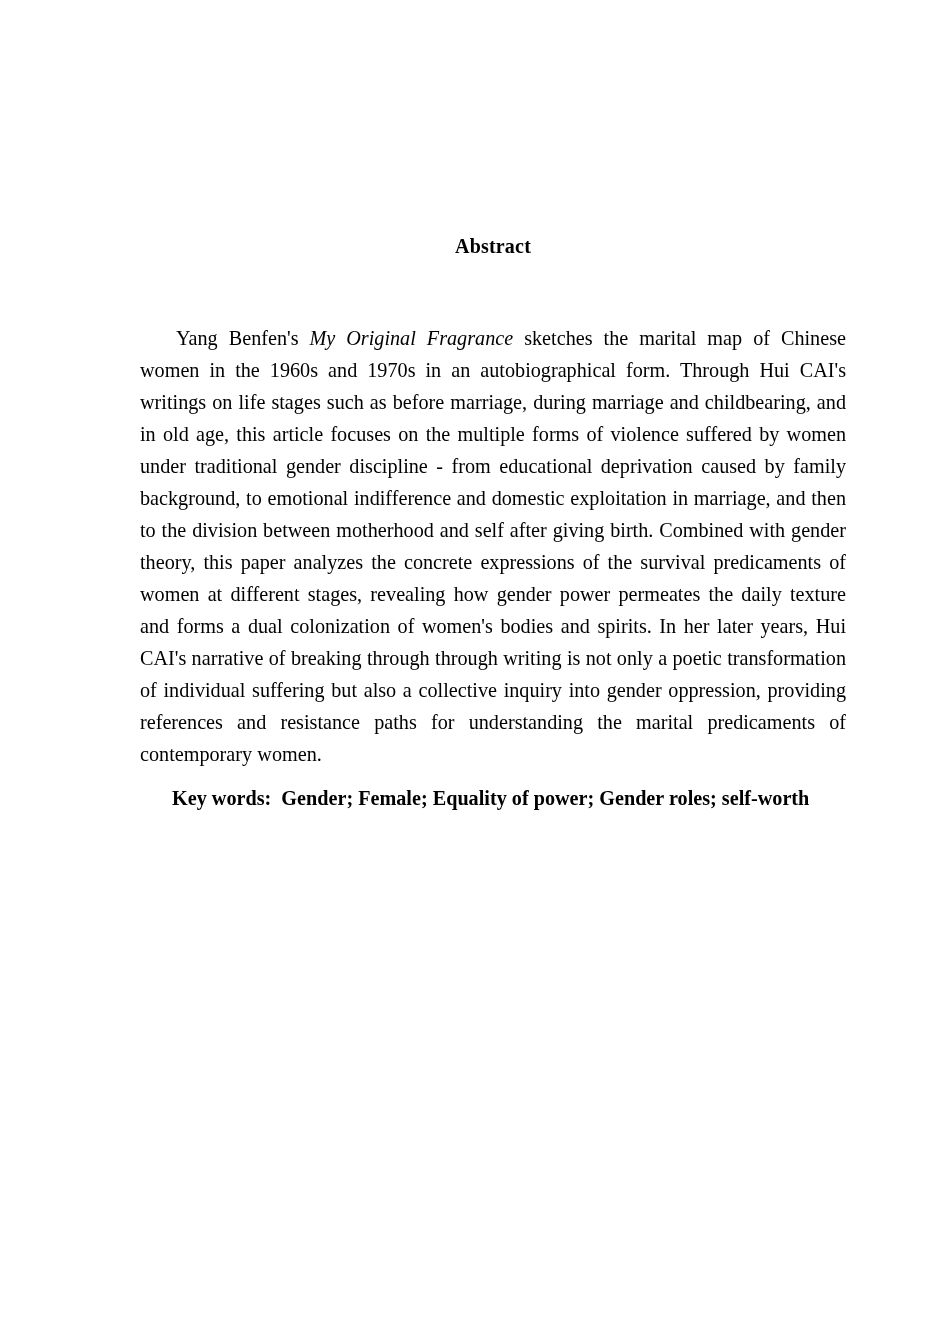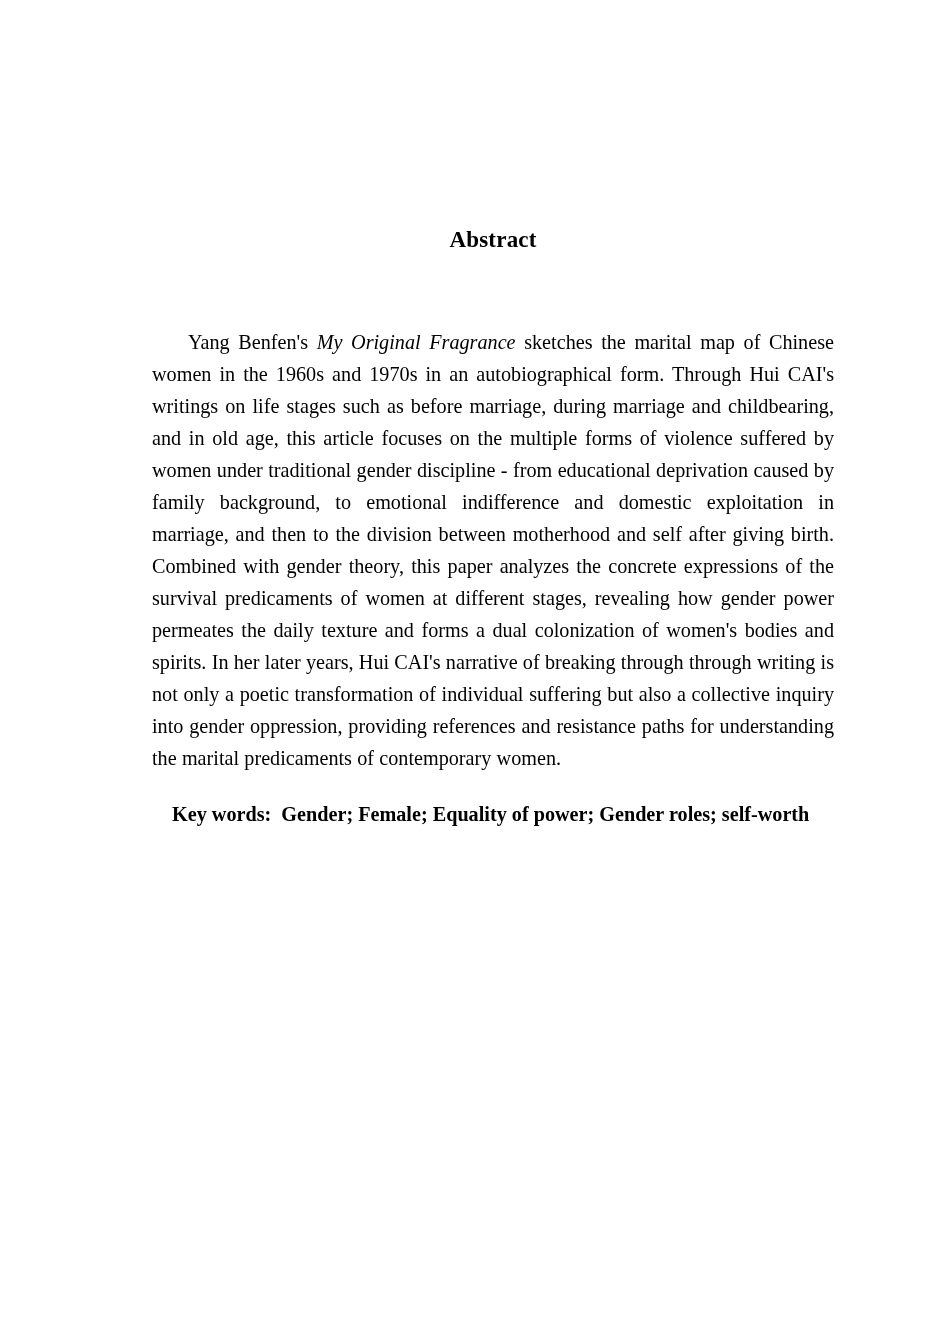--- a/index.html
+++ b/index.html
@@ -25,30 +25,30 @@
 
   .content {
     position: absolute;
     left: 136px;
     top: 0;
     width: 714px;
   }
 
   .abstract-title {
     text-align: center;
-    font-size: 23px;
+    font-size: 20px;
     font-weight: bold;
     letter-spacing: 0.2px;
-    margin: 0;
+    margin: 8px;
     padding-top: 226px;
     line-height: 1.2;
   }
 
   .abstract-body {
-    margin: 16px;
+    margin: 4px;
     padding-top: 56px;
     font-size: 20.2px;
     line-height: 32px;
     text-align: justify;
     text-justify: inter-word;
     text-indent: 36px;
     word-spacing: 0.2px;
   }
 
   .abstract-body .work-title {

